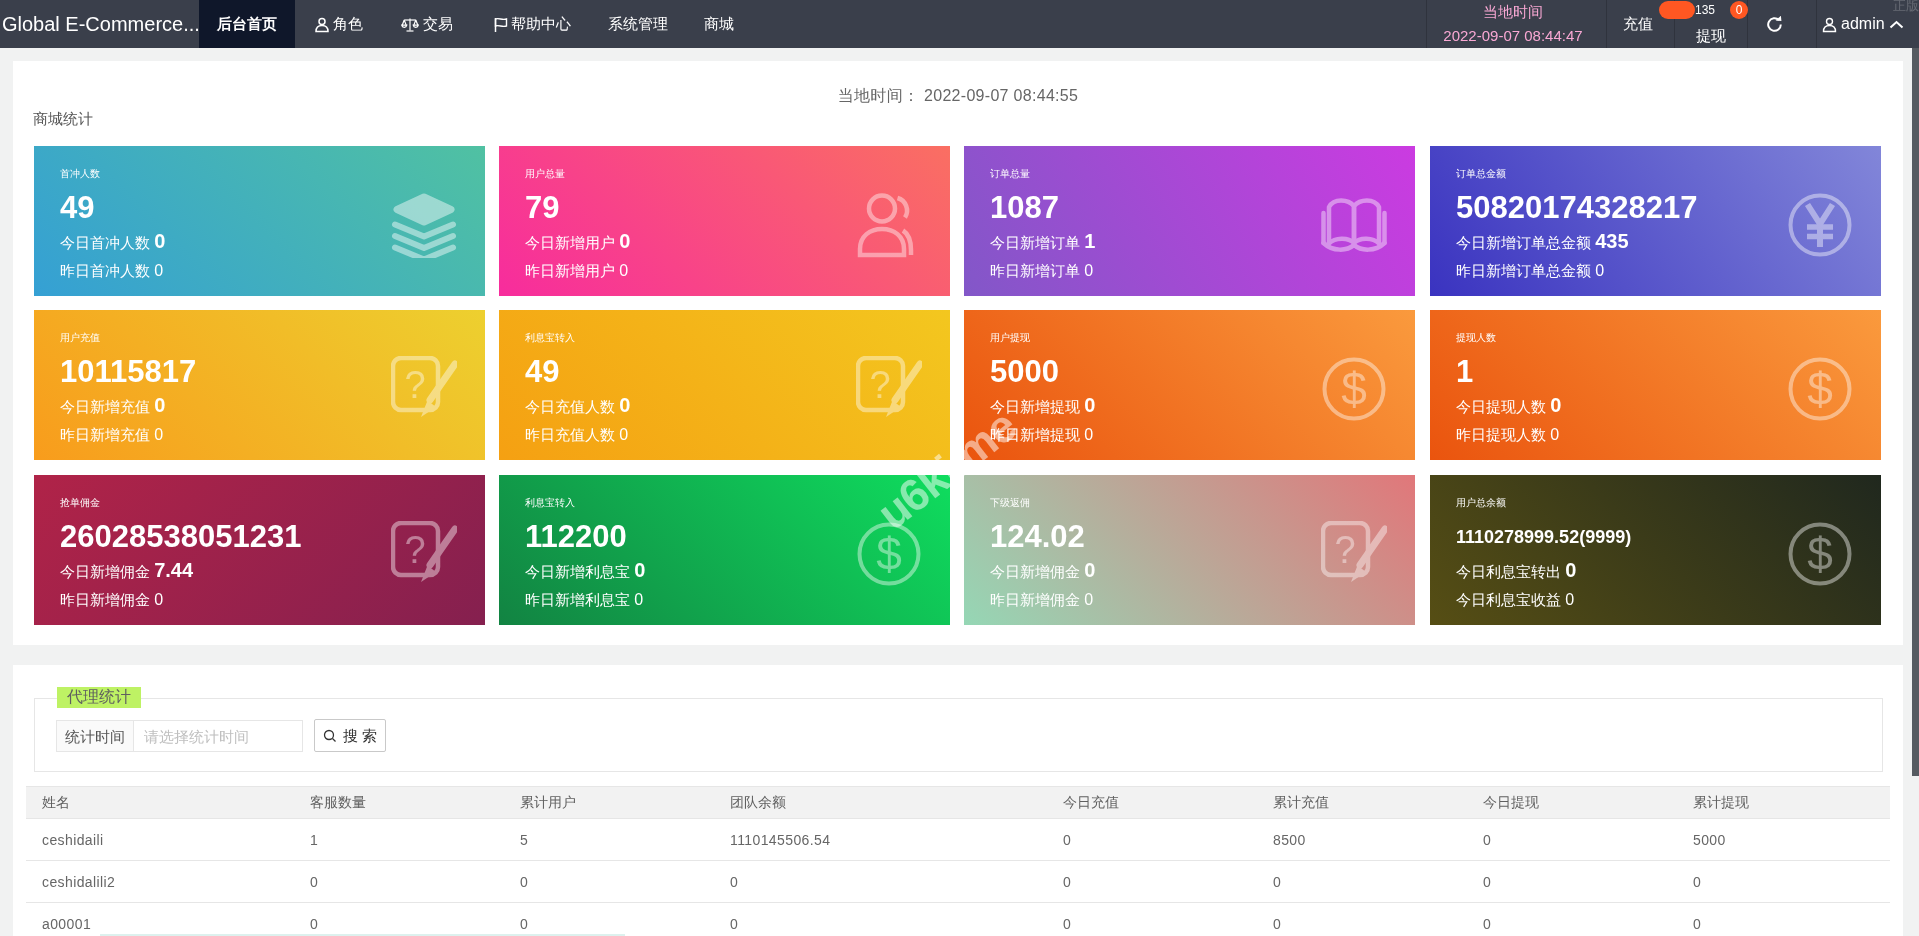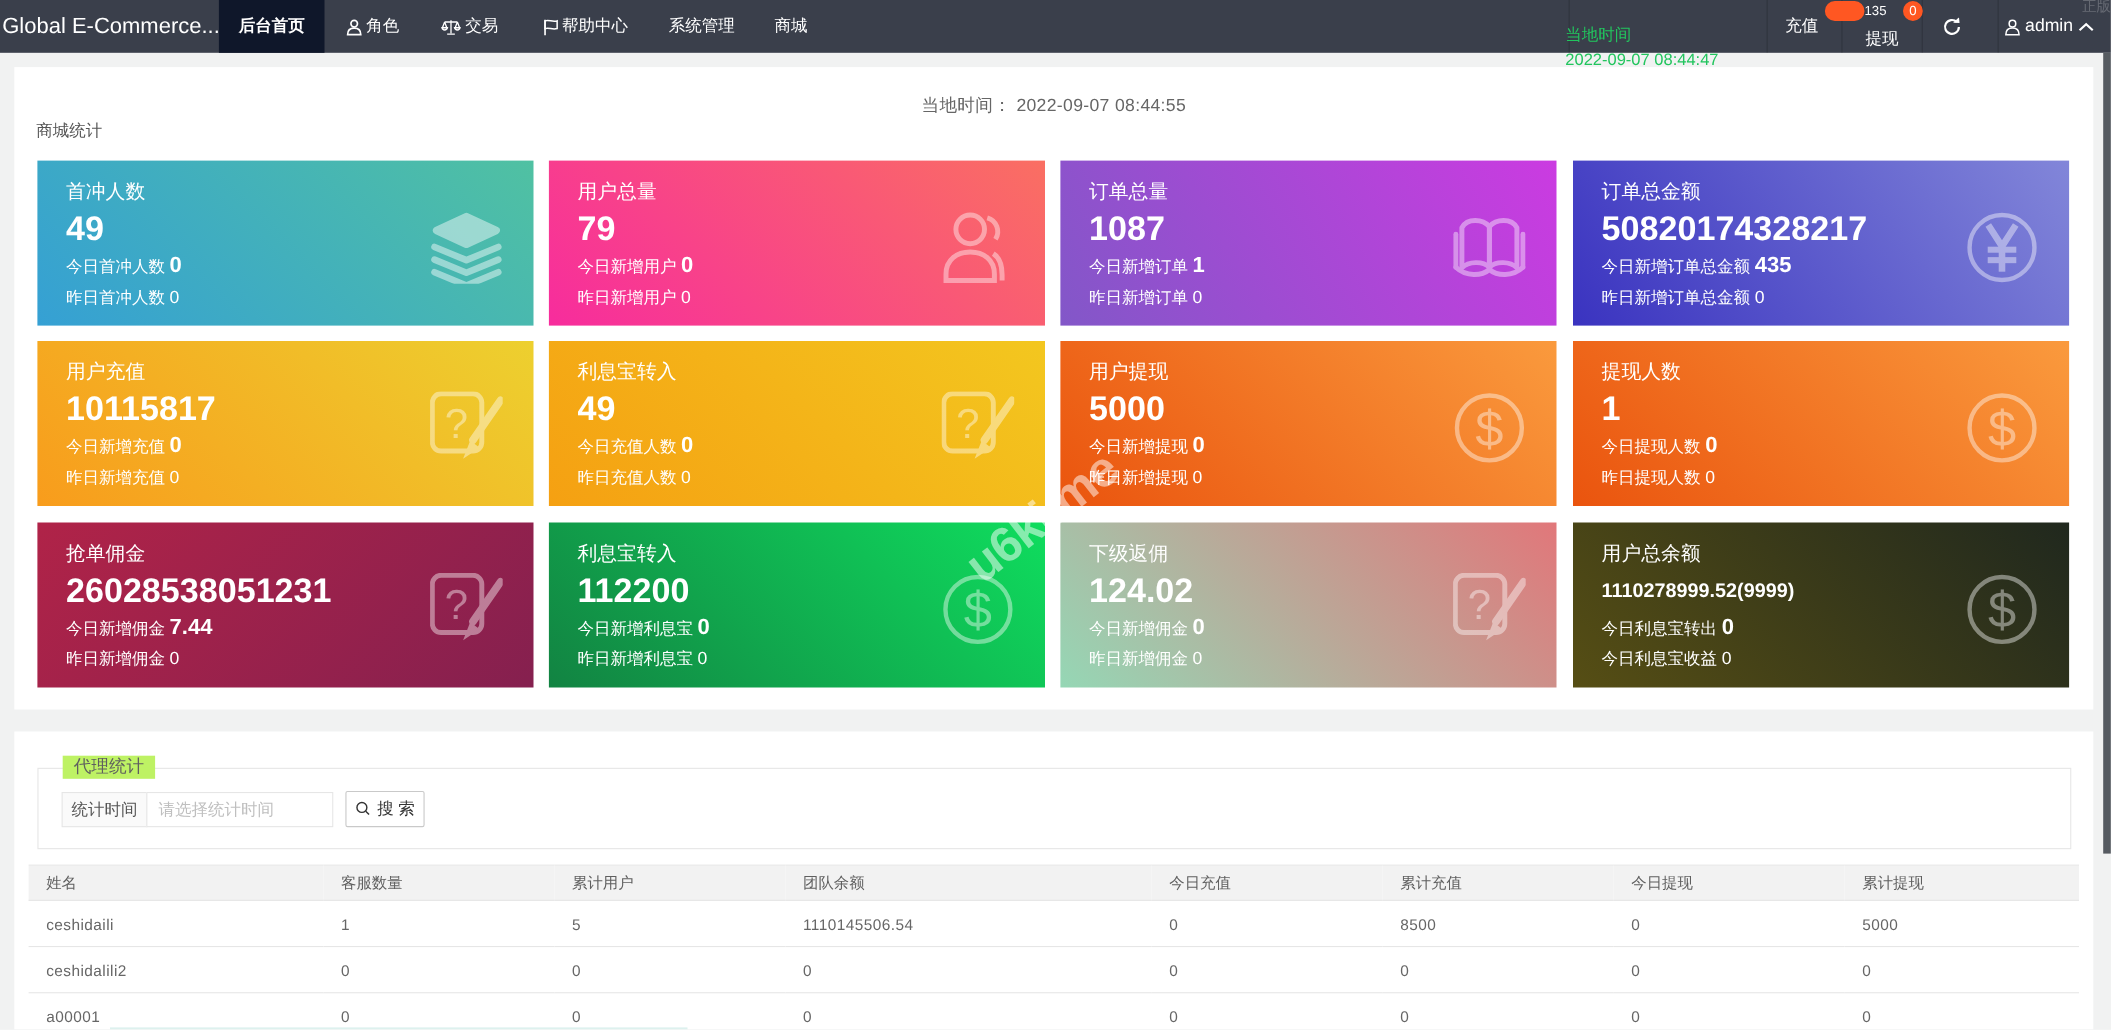--- a/index.html
+++ b/index.html
@@ -4,33 +4,33 @@
 <style>
 *{margin:0;padding:0;box-sizing:border-box;}
 html,body{width:1919px;height:936px;overflow:hidden;background:#f1f2f2;font-family:"Liberation Sans",sans-serif;position:relative;}
 
 #nav{position:absolute;left:0;top:0;width:1919px;height:48px;background:#3a3f4b;}
 #logo{position:absolute;left:2px;top:0;line-height:48px;color:#fff;font-size:20px;}
 .navitem{position:absolute;top:0;height:48px;line-height:48px;color:#fff;font-size:15px;}
 #tab1{left:199px;width:96px;background:#0f172a;text-align:center;font-weight:bold;}
 .nico{position:absolute;top:17px;}
 #nsep1,#nsep2,#nsep3,#nsep4,#nsep5{position:absolute;top:0;width:1px;height:48px;background:rgba(0,0,0,.18);}
-#timebox{position:absolute;left:1423px;top:0;width:180px;text-align:left;color:#22c55e;margin-top:19px;}
+#timebox{position:absolute;left:1423px;top:0;width:180px;text-align:center;color:#f9a8d4;}
 #timebox .t1{font-size:15px;margin-top:3px;}
 #timebox .t2{font-size:15px;margin-top:5px;}
 .badge{position:absolute;background:#ff5722;color:#fff;font-size:12px;border-radius:9px;height:18px;line-height:18px;text-align:center;top:1px;}
 #wm-corner{position:absolute;left:1893px;top:-3px;color:rgba(255,255,255,.22);font-size:13px;}
 
 #panel1{position:absolute;left:13px;top:61px;width:1890px;height:584px;background:#fff;}
 #panel2{position:absolute;left:13px;top:665px;width:1890px;height:271px;background:#fff;}
 #localtime{position:absolute;left:0;top:25px;width:1890px;text-align:center;font-size:16px;letter-spacing:.3px;color:#666;}
 #sectitle{position:absolute;left:20px;top:49px;font-size:15px;color:#555;}
 
 .card{position:absolute;width:451px;height:150px;color:#fff;overflow:hidden;}
-.card .t{position:absolute;left:26px;top:18px;font-size:18px;line-height:20px;}
+.card .t{position:absolute;left:26px;top:18px;font-size:10px;line-height:20px;}
 .card .n{position:absolute;left:26px;top:46px;font-size:31px;line-height:32px;font-weight:bold;}
 .card .l1{position:absolute;left:26px;top:85px;font-size:15px;line-height:20px;}
 .card .l2{position:absolute;left:26px;top:115px;font-size:15px;line-height:20px;}
 .card b{font-size:20px;font-weight:bold;}
 .card .r0{font-size:16px;}
 .card .icon{position:absolute;right:28px;top:46px;width:66px;height:66px;}
 
 #fs{position:absolute;left:21px;top:33px;width:1849px;height:74px;border:1px solid #e6e6e6;}
 #fslegend{position:absolute;left:22px;top:-12px;background:#bef264;padding:0 10px;font-size:16px;color:#5f5f5f;}
 #lbl{position:absolute;left:21px;top:21px;width:78px;height:32px;border:1px solid #e6e6e6;background:#fafafa;text-align:center;line-height:32px;font-size:15px;color:#555;}

